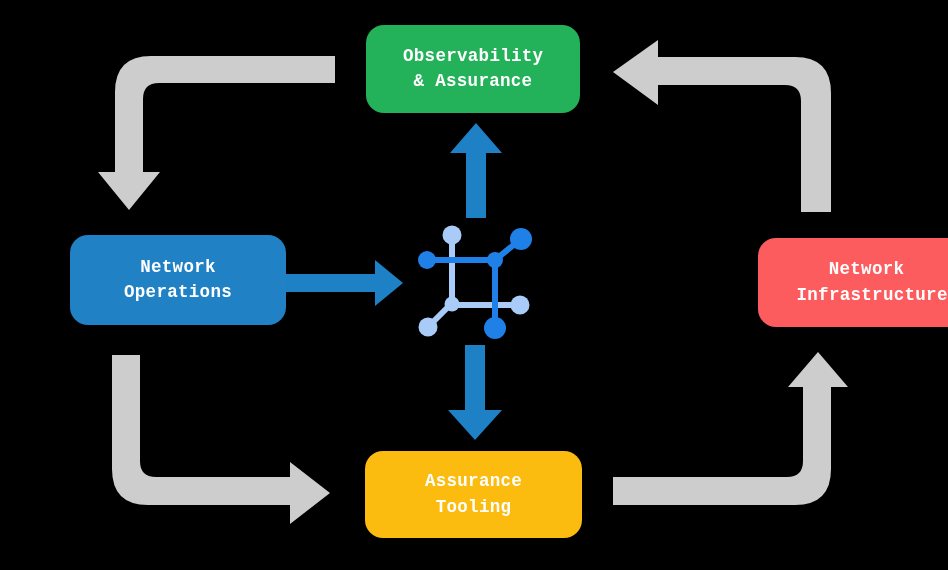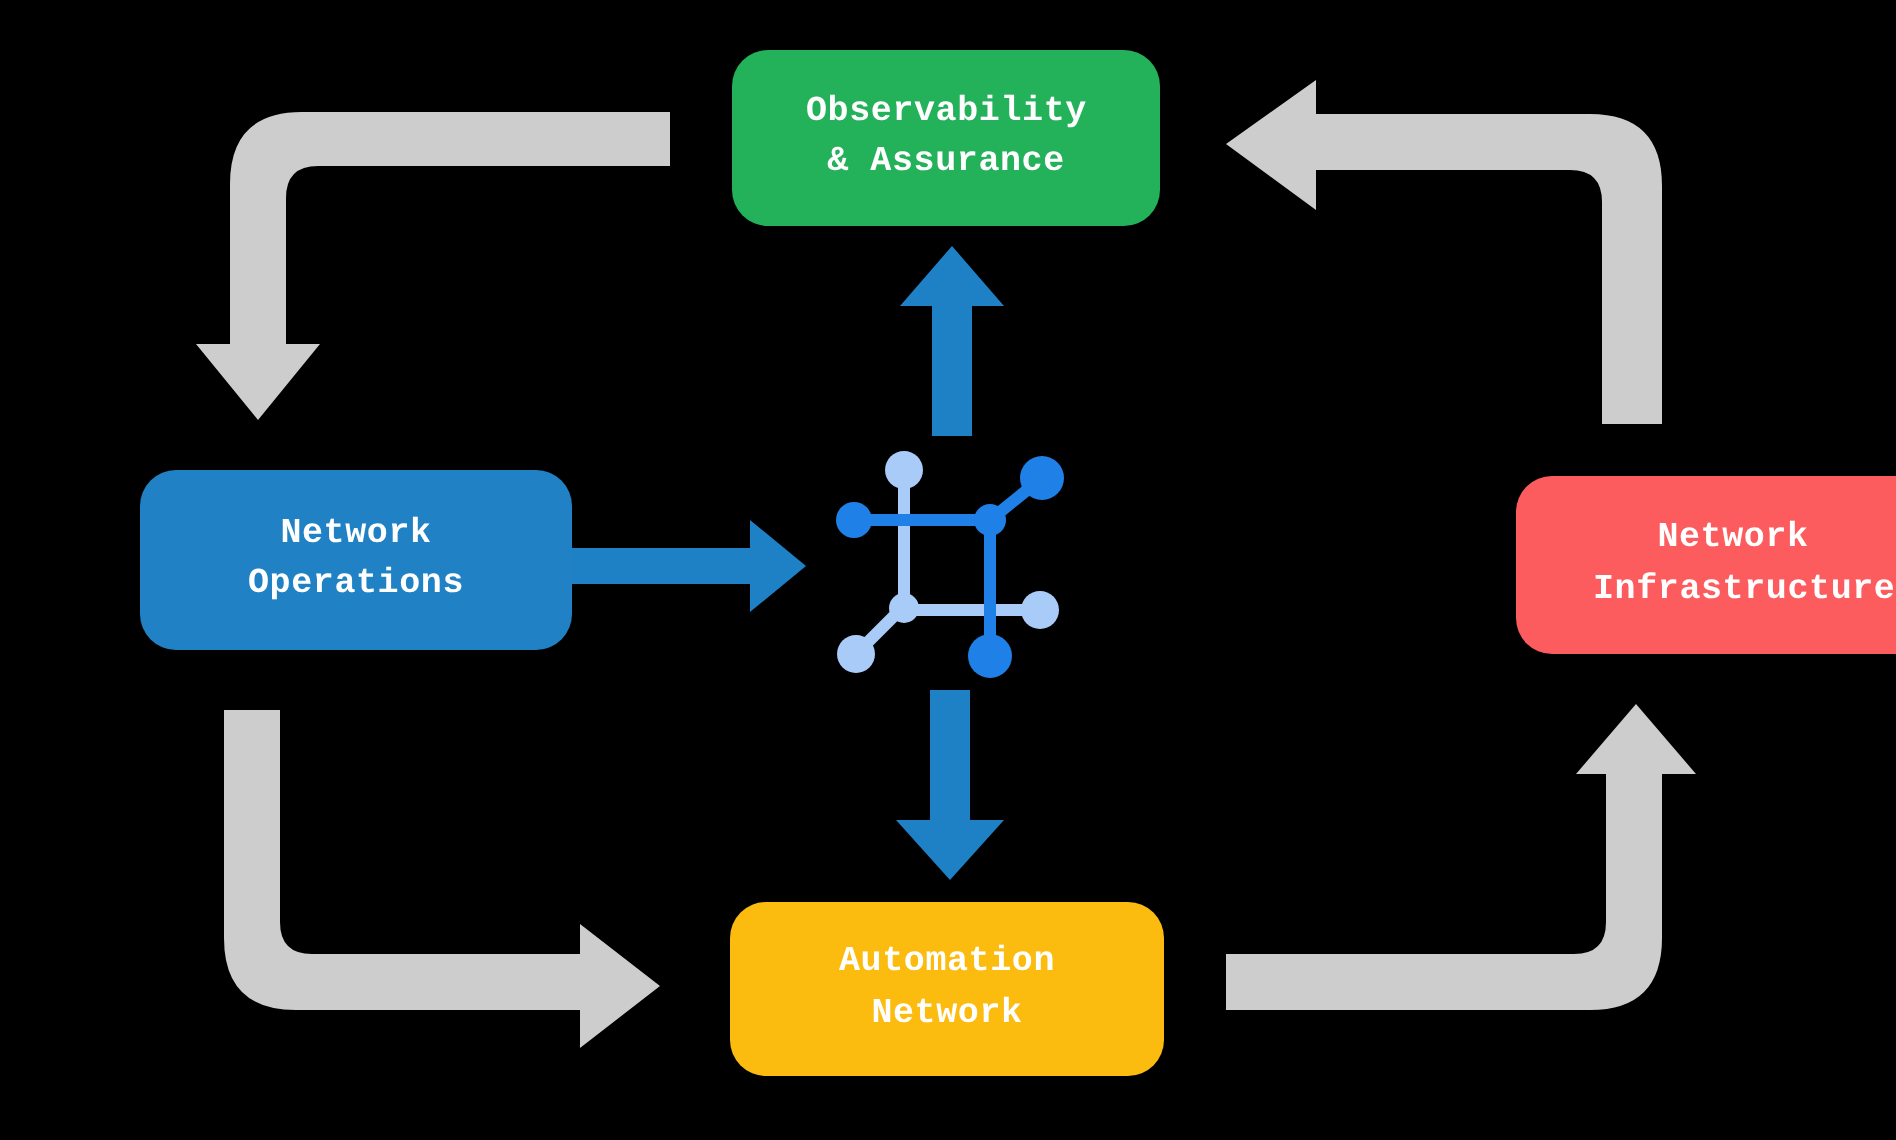--- a/index.html
+++ b/index.html
@@ -87,16 +87,16 @@
 
   <div class="node node-operations" style="background-color: rgb(32, 130, 196);">
     <span class="node-label">Network Operations</span>
   </div>
 
   <div class="node node-infrastructure" style="background-color: rgb(253, 92, 95);">
     <span class="node-label">Network Infrastructure</span>
   </div>
 
   <div class="node node-tooling" style="background-color: rgb(252, 187, 15);">
-    <span class="node-label">Automation Network</span>
+    <span class="node-label">Assurance Tooling</span>
   </div>
 
 </div>
 
 </body></html>

